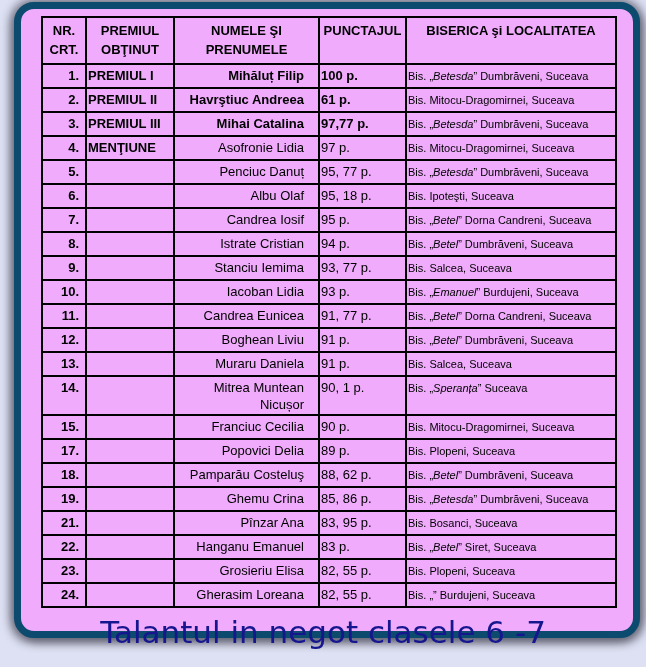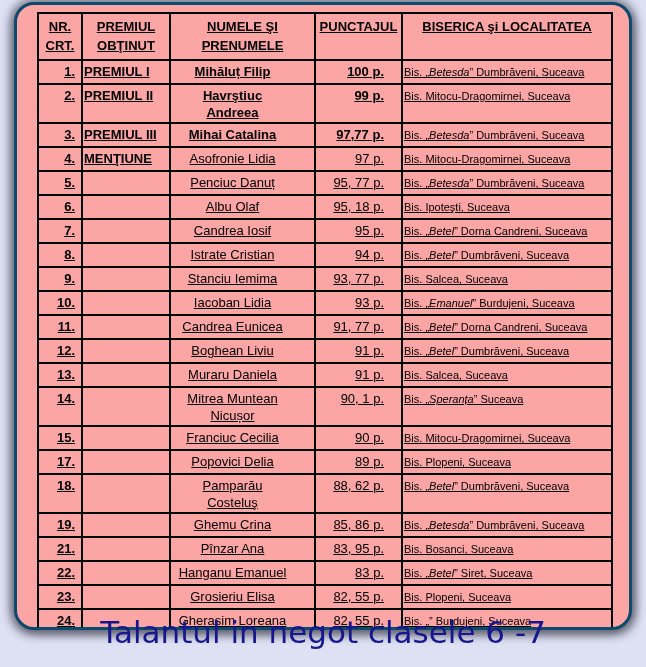--- a/index.html
+++ b/index.html
@@ -11,30 +11,29 @@
     font-family: "Liberation Sans", sans-serif;
   }
   body { background: #dde1f3; position: relative; }
 
   .card {
     position: absolute;
     left: 14px;
     top: 2px;
     width: 612px;
     height: 622px;
-    background: #fca5a5;
-    border: 3px solid #0c4a6e;
+    background: #f0abfc;
+    border: 7px solid #0c4a6e;
     border-radius: 20px;
     box-shadow:
       4px 5px 9px rgba(70,70,85,0.55),
       -4px 5px 9px rgba(70,70,85,0.45),
       4px -3px 8px rgba(70,70,85,0.40),
       -4px -3px 8px rgba(70,70,85,0.40);
     overflow: hidden;
-    text-decoration: underline;
   }
 
   table.results {
     border-collapse: collapse;
     table-layout: fixed;
     width: 574px;
     margin: 7px 0 0 20px;
     font-size: 13px;
     color: #000;
   }
@@ -55,22 +54,22 @@
     padding: 3px 2px 2px 2px;
     height: 40px;
     font-size: 13px;
     line-height: 19px;
   }
   thead .hline { display: block; min-height: 19px; }
 
   tbody td { height: 18px; line-height: 17px; padding-top: 2px; padding-bottom: 1px; }
   td.td-nr     { text-align: right; padding-right: 6px; font-weight: bold; }
   td.td-prize  { text-align: left;   font-weight: bold; }
-  td.td-name   { text-align: center;  padding-left: 7px;  padding-right: 27px; }
-  td.td-score  { text-align: right; padding-right: 17px; white-space: nowrap; }
+  td.td-name   { text-align: right;  padding-left: 7px;  padding-right: 14px; }
+  td.td-score  { text-align: left; padding-right: 17px; white-space: nowrap; }
   td.td-church { text-align: left;   font-size: 11px; line-height: 16px; padding-top: 3px; }
   tr.emph td.td-name, tr.emph td.td-score { font-weight: bold; }
 
   .caption-bar {
     position: absolute;
     left: 0;
     bottom: 0;
     width: 646px;
     height: 56px;
     text-align: center;
@@ -121,21 +120,21 @@
           <td class="td-nr">1.</td>
           <td class="td-prize">PREMIUL I</td>
           <td class="td-name">Mihăluț Filip</td>
           <td class="td-score">100 p.</td>
           <td class="td-church">Bis. „<i>Betesda</i>” Dumbrăveni, Suceava</td>
         </tr>
         <tr class="emph">
           <td class="td-nr">2.</td>
           <td class="td-prize">PREMIUL II</td>
           <td class="td-name">Havrştiuc Andreea</td>
-          <td class="td-score">99 p.</td>
+          <td class="td-score">61 p.</td>
           <td class="td-church">Bis. Mitocu-Dragomirnei, Suceava</td>
         </tr>
         <tr class="emph">
           <td class="td-nr">3.</td>
           <td class="td-prize">PREMIUL III</td>
           <td class="td-name">Mihai Catalina</td>
           <td class="td-score">97,77 p.</td>
           <td class="td-church">Bis. „<i>Betesda</i>” Dumbrăveni, Suceava</td>
         </tr>
         <tr>

